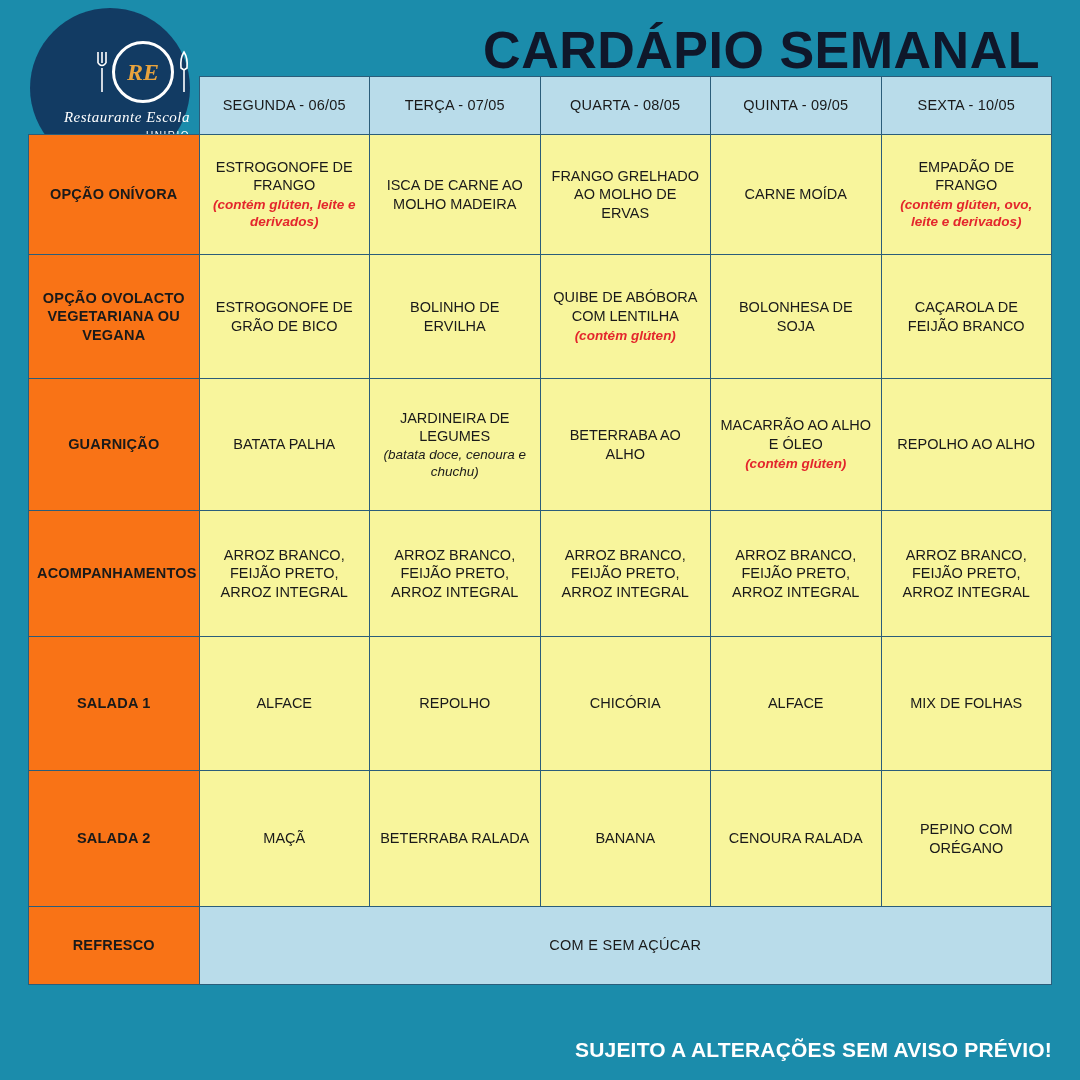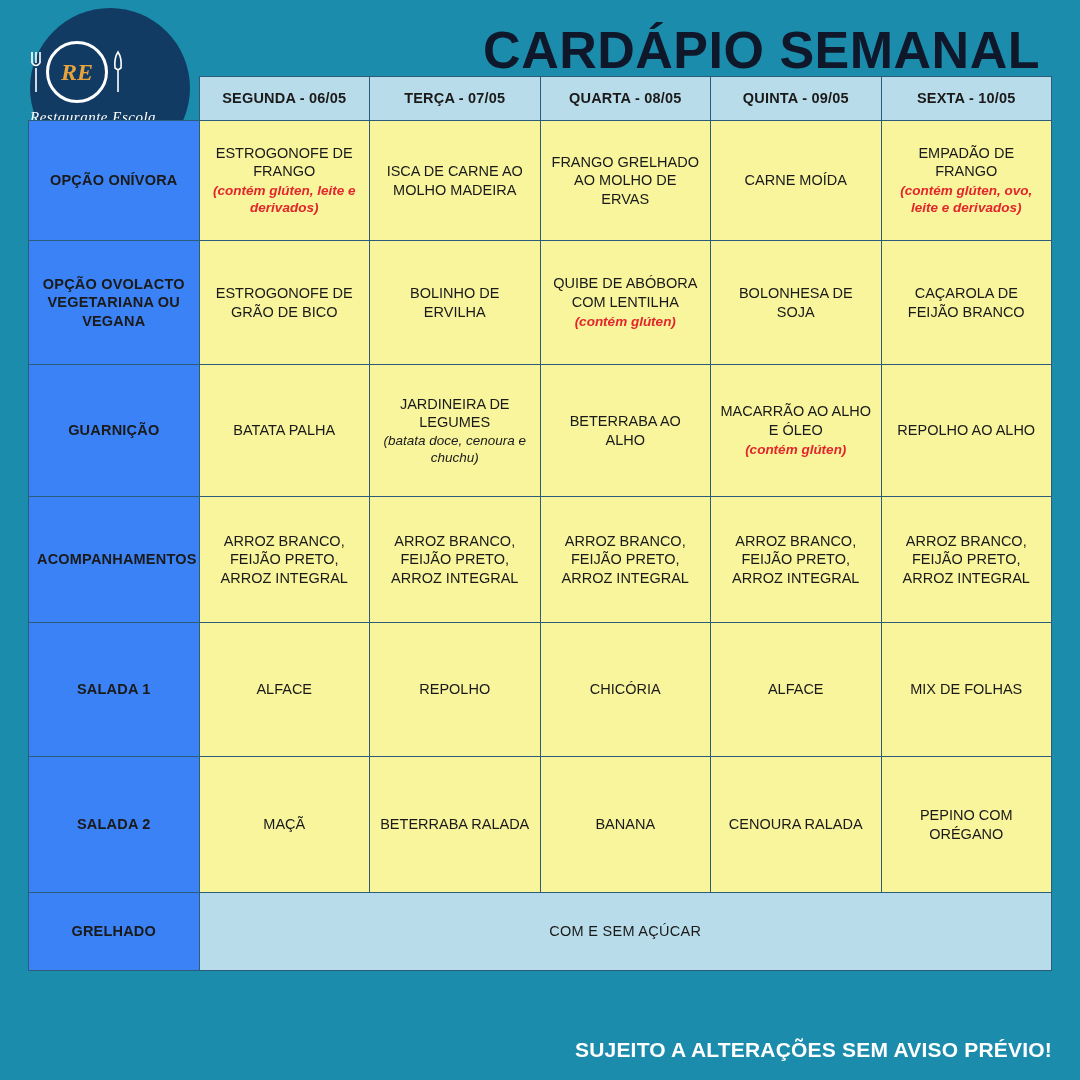--- a/index.html
+++ b/index.html
@@ -34,21 +34,21 @@
   
   .logo {
     position: absolute;
     left: 30px; top: 8px;
     width: 160px; height: 160px;
     border-radius: 50%;
     background: #123b63;
     color: #ffffff;
     display: flex;
     flex-direction: column;
-    align-items: flex-start;
+    align-items: flex-end;
     justify-content: center;
     text-align: center;
   }
   .logo .plate-row {
     display: flex;
     align-items: center;
     justify-content: center;
     gap: 4px;
     margin-top: 6px;
   }
@@ -100,27 +100,27 @@
     border-right: 1px solid #2b5d7a !important;
     border-bottom: 1px solid #2b5d7a !important;
   }
   .corner-blank {
     background: transparent;
     border: none !important;
   }
   .dayhead {
     background: #b9dcea;
     color: #1a1a1a;
-    font-weight: bold;
+    font-weight: normal;
     font-size: 14.5px;
-    height: 44px;
+    height: 58px;
     letter-spacing: 0.2px;
   }
   .rowhead {
-    background: #3b82f6;
+    background: #f97316;
     color: #1a1a1a;
     font-weight: bold;
     font-size: 14.5px;
     width: 186px;
     letter-spacing: 0.2px;
   }
   .cell {
     background: #f8f59c;
     color: #1a1a1a;
     font-weight: normal;
@@ -321,21 +321,21 @@
         </td>
         <td class="cell">
           <span class="main">CENOURA RALADA</span>
         </td>
         <td class="cell">
           <span class="main">PEPINO COM ORÉGANO</span>
         </td>
       </tr>
 
       <tr class="r-refresco">
-        <td class="rowhead">GRELHADO</td>
+        <td class="rowhead">REFRESCO</td>
         <td class="refresco-cell" colspan="5">COM E SEM AÇÚCAR</td>
       </tr>
 
     </tbody>
   </table>
 
   <div class="footer">SUJEITO A ALTERAÇÕES SEM AVISO PRÉVIO!</div>
 
 </div>
 

